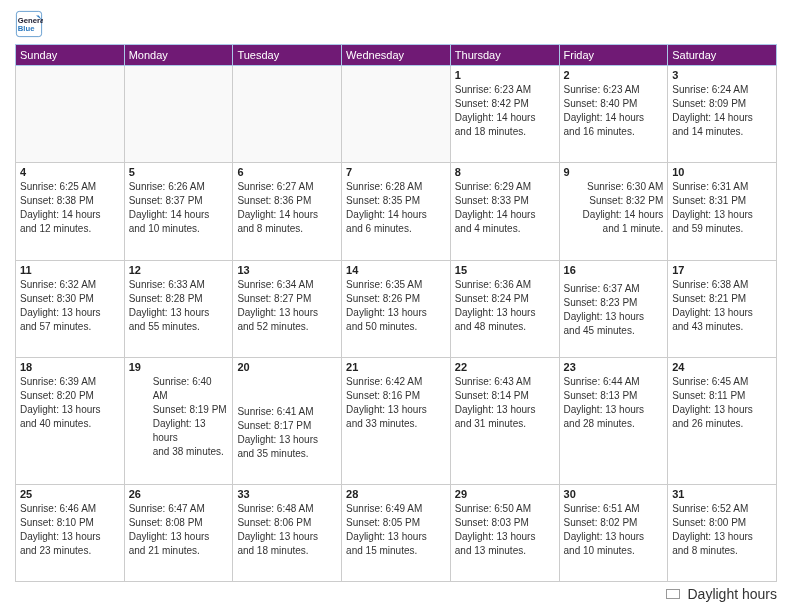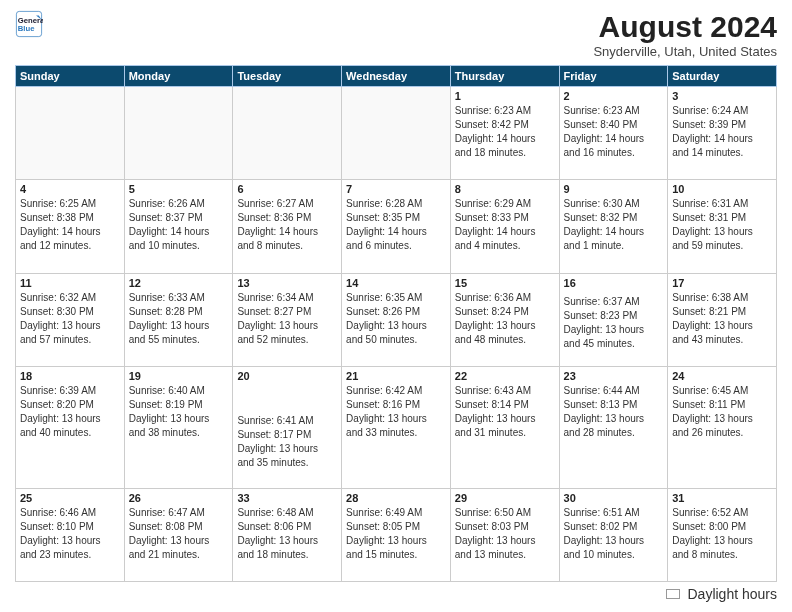--- a/index.html
+++ b/index.html
@@ -44,24 +44,24 @@
       font-size: 13px;
       color: #444;
     }
     .calendar {
       flex: 1;
       border-collapse: collapse;
       width: 100%;
       table-layout: fixed;
     }
     .calendar th {
-      background: #0c4a6e;
+      background: #701a75;
       color: #fff;
       font-size: 11px;
-      font-weight: bold;
+      font-weight: normal;
       padding: 4px 4px;
       border: 1px solid #aac8e8;
       text-align: left;
     }
     .calendar td {
       border: 1px solid #ccc;
       vertical-align: top;
       padding: 3px 4px;
       font-size: 9px;
       color: #333;
@@ -105,24 +105,20 @@
 <div class="page">
   <div class="header">
     <div class="logo">
       <svg class="logo-icon" viewBox="0 0 40 40">
         <rect x="2" y="2" width="36" height="36" rx="4" fill="#fff" stroke="#2e7abf" stroke-width="1"></rect>
         <text x="4" y="18" font-size="11" font-weight="bold" fill="#1a1a2e" font-family="Arial">General</text>
         <text x="4" y="30" font-size="11" font-weight="bold" fill="#2e7abf" font-family="Arial">Blue</text>
         <polygon points="30,8 38,14 34,8" fill="#2e7abf"></polygon>
       </svg>
     </div>
-    <div class="title-block">
-      <div class="main-title">August 2024</div>
-      <div class="subtitle">Snyderville, Utah, United States</div>
-    </div>
   </div>
 
   <table class="calendar">
     <thead>
       <tr>
       <th>Sunday</th>
           <th>Monday</th>
           <th>Tuesday</th>
           <th>Wednesday</th>
           <th>Thursday</th>
@@ -146,21 +142,21 @@
           <td>
             <div class="day-num">2</div>
             <div class="day-info" style="white-space: pre-line;">Sunrise: 6:23 AM
 Sunset: 8:40 PM
 Daylight: 14 hours
 and 16 minutes.</div>
           </td>
           <td>
             <div class="day-num">3</div>
             <div class="day-info" style="white-space: pre-line;">Sunrise: 6:24 AM
-Sunset: 8:39 PM
+Sunset: 8:09 PM
 Daylight: 14 hours
 and 14 minutes.</div>
           </td>
         </tr>
         <tr>
           <td>
             <div class="day-num">4</div>
             <div class="day-info" style="white-space: pre-line;">Sunrise: 6:25 AM
 Sunset: 8:38 PM
 Daylight: 14 hours
@@ -189,21 +185,21 @@
           </td>
           <td>
             <div class="day-num">8</div>
             <div class="day-info" style="white-space: pre-line;">Sunrise: 6:29 AM
 Sunset: 8:33 PM
 Daylight: 14 hours
 and 4 minutes.</div>
           </td>
           <td>
             <div class="day-num">9</div>
-            <div class="day-info" style="white-space: pre-line;">Sunrise: 6:30 AM
+            <div class="day-info" style="white-space: pre-line; text-align: right;">Sunrise: 6:30 AM
 Sunset: 8:32 PM
 Daylight: 14 hours
 and 1 minute.</div>
           </td>
           <td>
             <div class="day-num">10</div>
             <div class="day-info" style="white-space: pre-line;">Sunrise: 6:31 AM
 Sunset: 8:31 PM
 Daylight: 13 hours
 and 59 minutes.</div>
@@ -263,21 +259,21 @@
         <tr>
           <td>
             <div class="day-num">18</div>
             <div class="day-info" style="white-space: pre-line;">Sunrise: 6:39 AM
 Sunset: 8:20 PM
 Daylight: 13 hours
 and 40 minutes.</div>
           </td>
           <td>
             <div class="day-num">19</div>
-            <div class="day-info" style="white-space: pre-line;">Sunrise: 6:40 AM
+            <div class="day-info" style="white-space: pre-line; margin-left: 24px;">Sunrise: 6:40 AM
 Sunset: 8:19 PM
 Daylight: 13 hours
 and 38 minutes.</div>
           </td>
           <td>
             <div class="day-num">20</div>
             <div class="day-info" style="white-space: pre-line; margin-top: 32px;">Sunrise: 6:41 AM
 Sunset: 8:17 PM
 Daylight: 13 hours
 and 35 minutes.</div>

